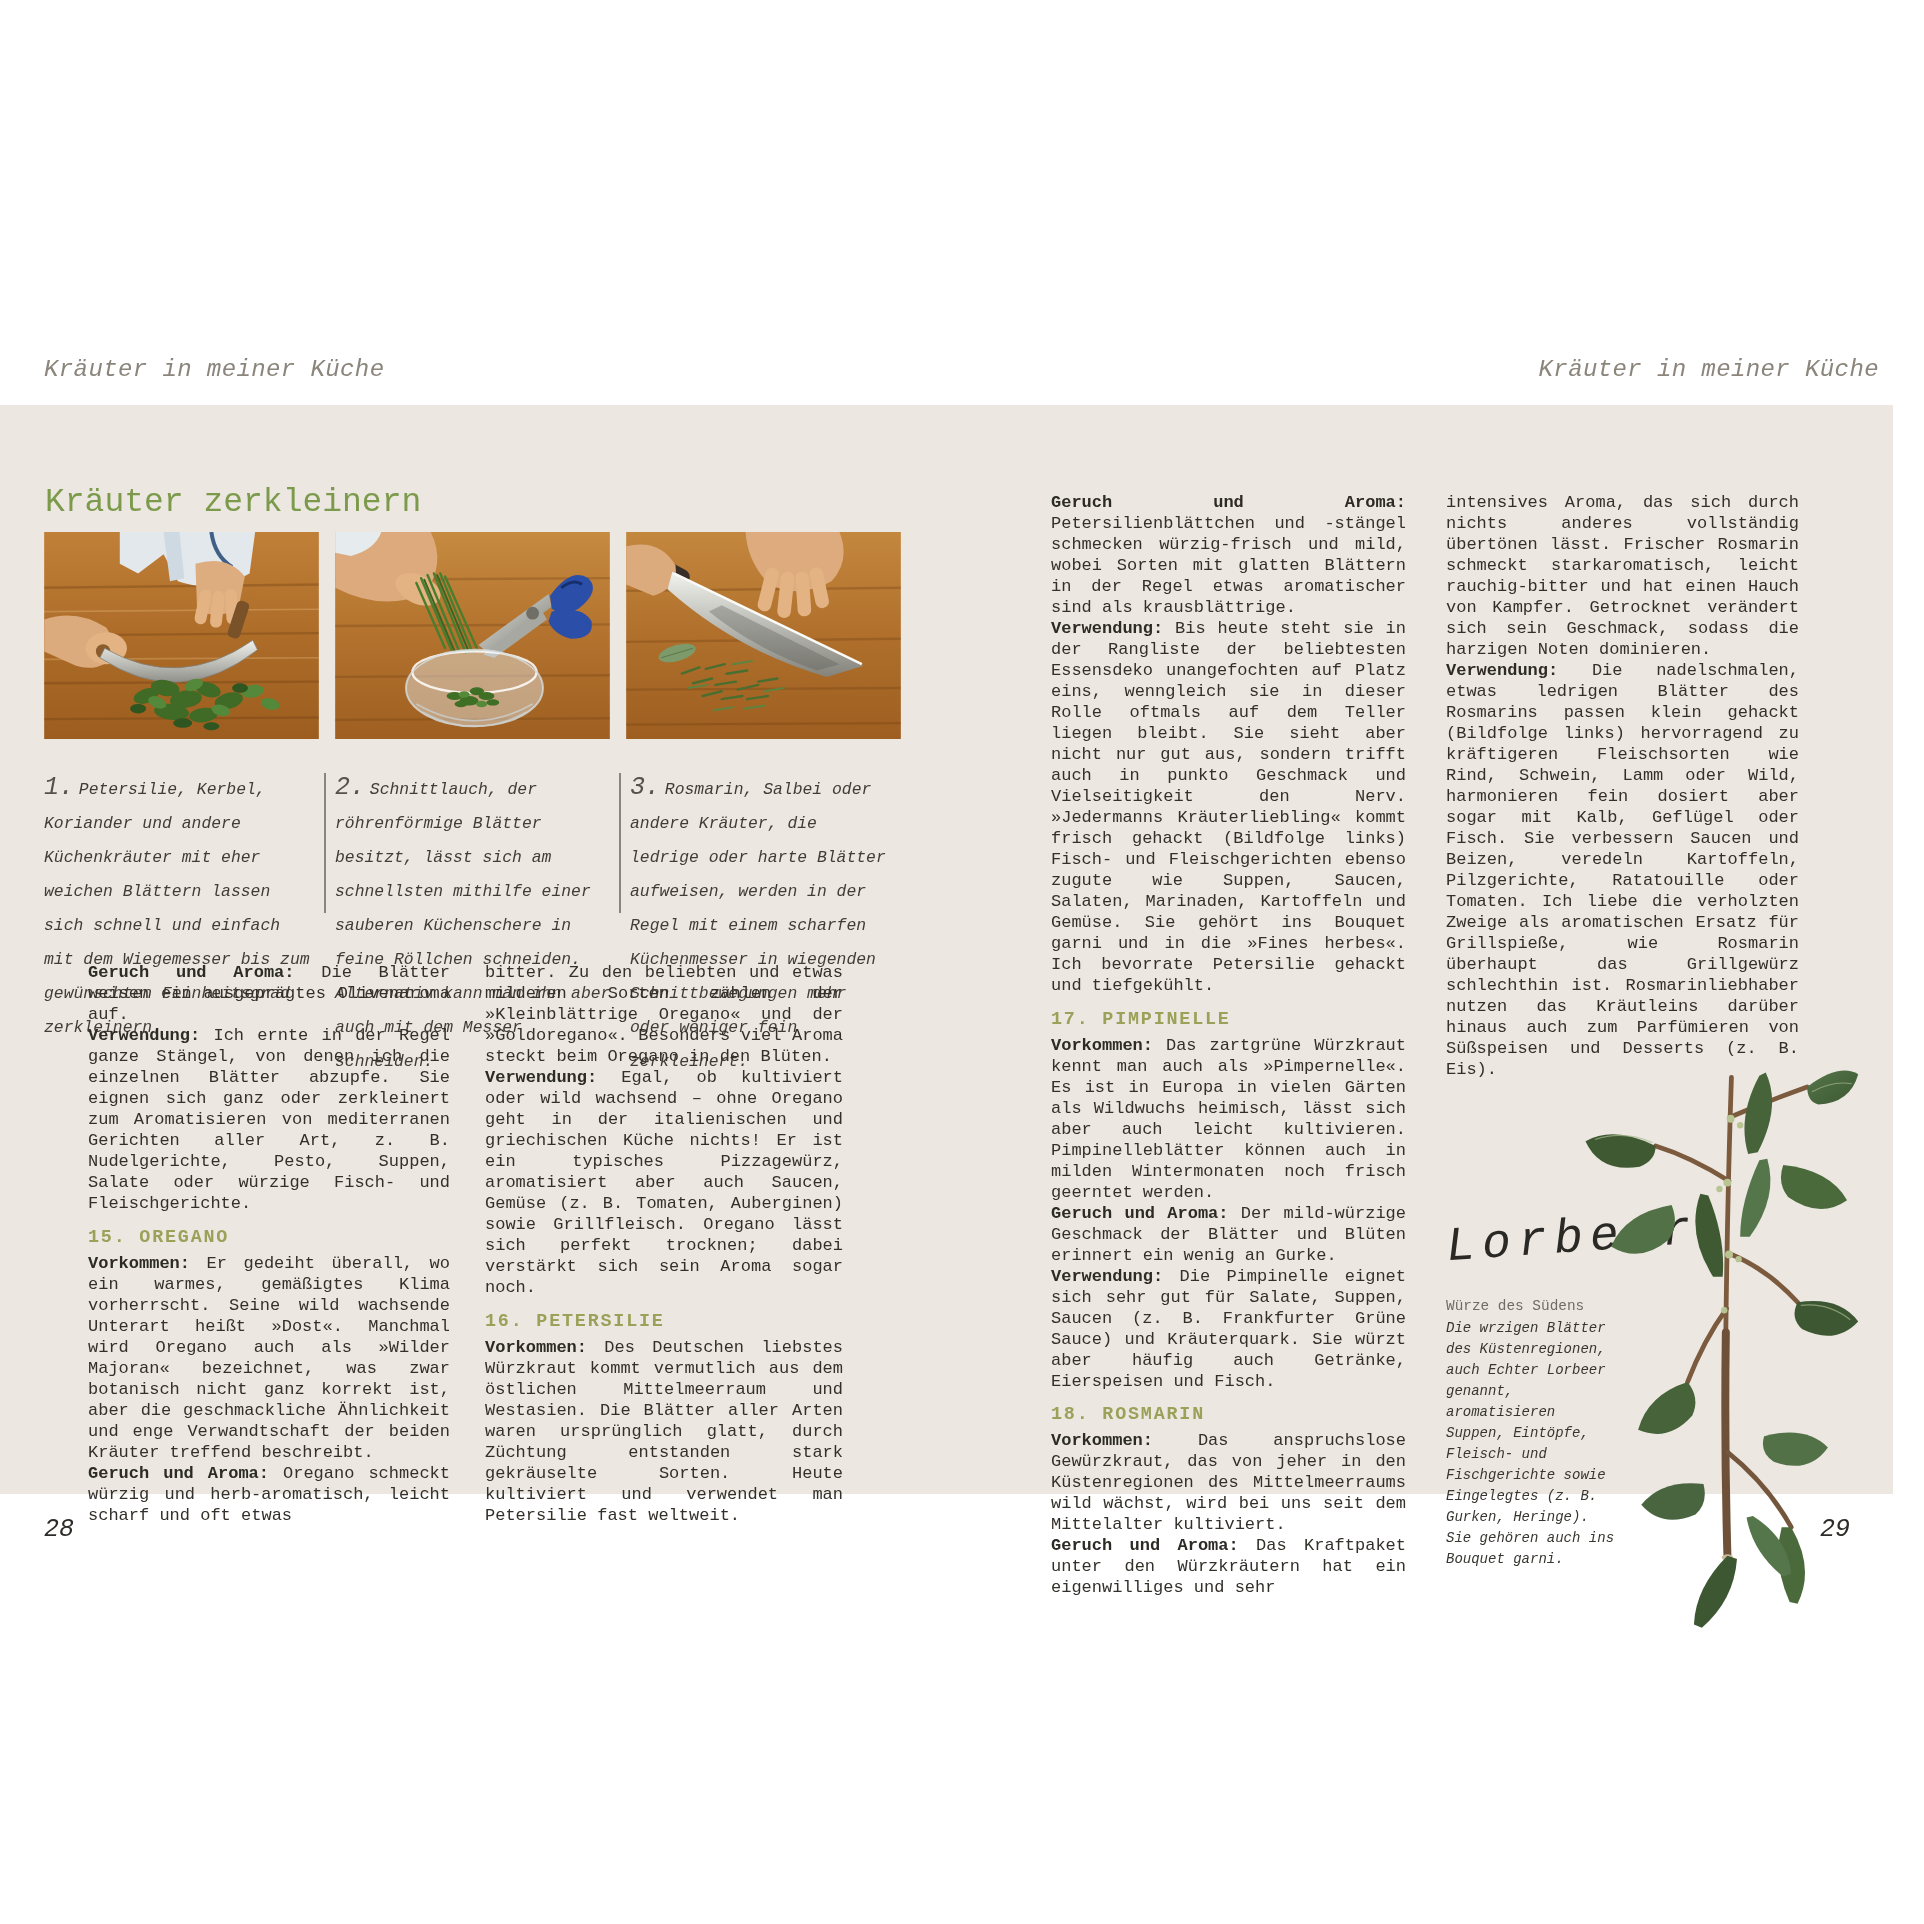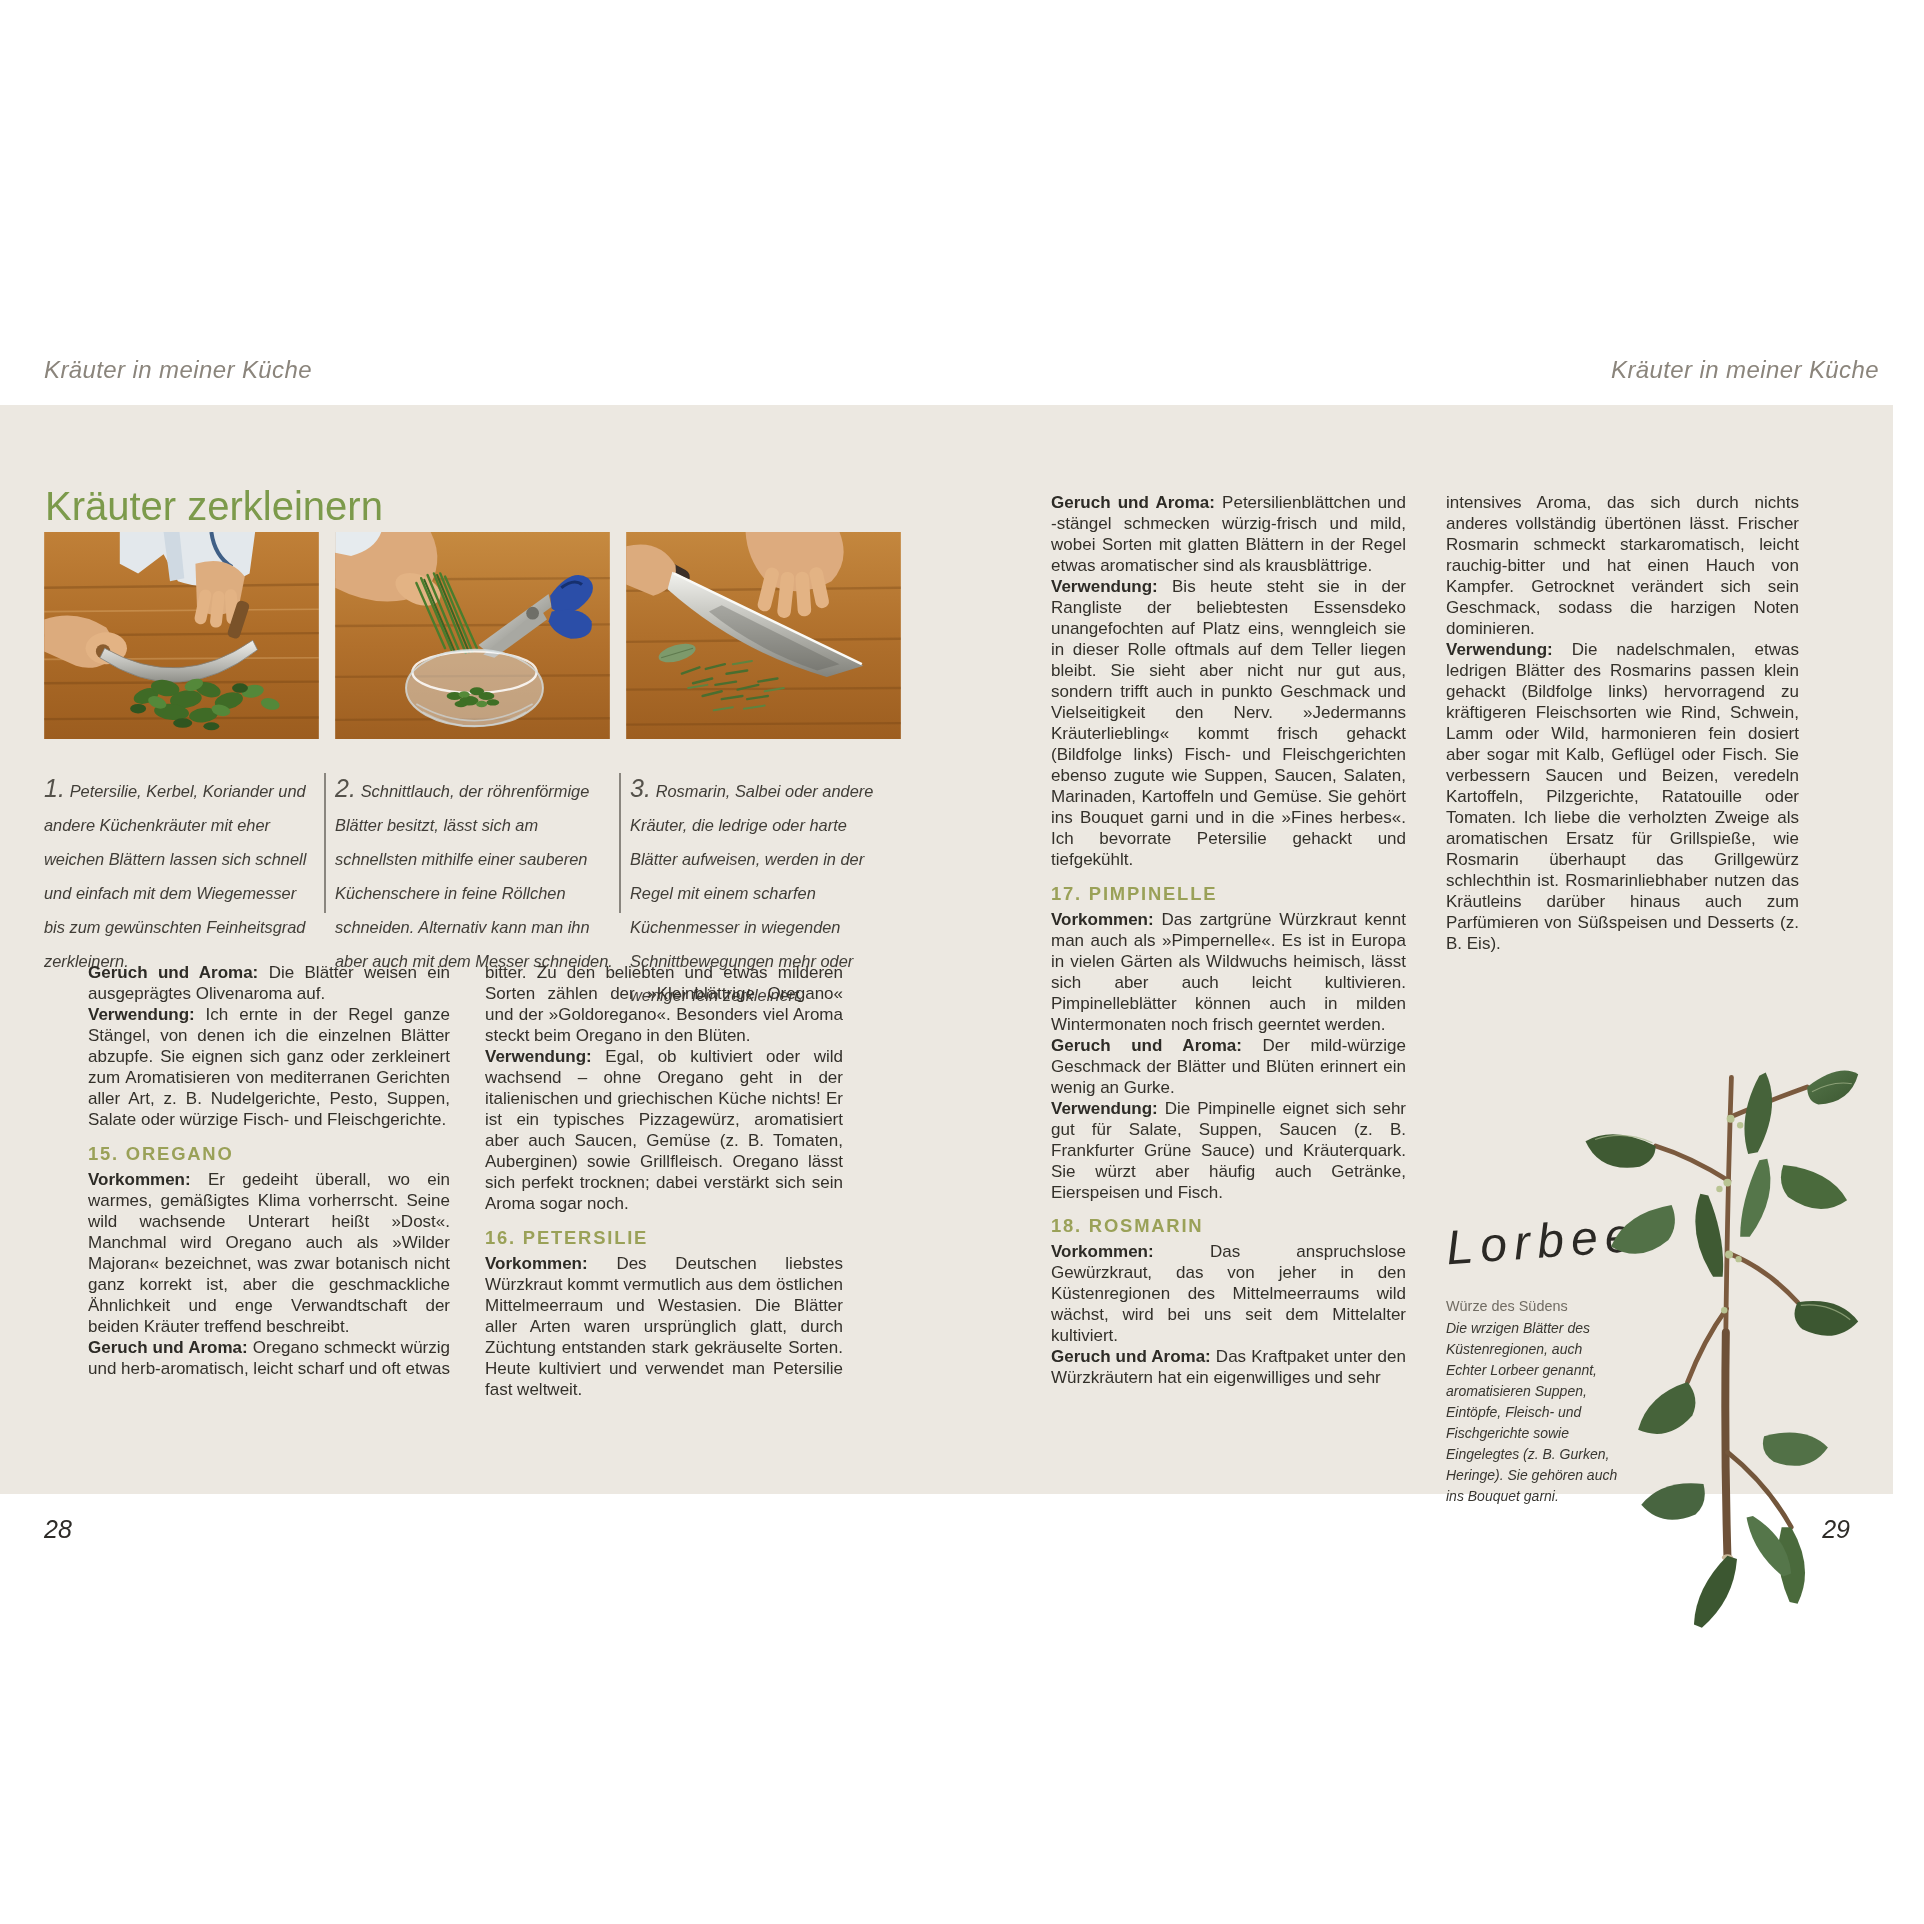--- a/index.html
+++ b/index.html
@@ -1,25 +1,25 @@
 <!DOCTYPE html>
 <html style="font-size:12.8px"><head>
 <meta charset="utf-8">
 <style>
   html,body{margin:0;padding:0;background:#ffffff;}
   .page{position:relative;width:1925px;height:1925px;background:#ffffff;overflow:hidden;
-        font-family:Liberation Sans, sans-serif;color:#33302a;}
+        font-family:Liberation Mono, monospace;color:#33302a;}
   .beige{position:absolute;left:0;top:405px;width:1893px;height:1089px;background:#ECE8E1;}
   .running-head{position:absolute;top:356px;font-style:italic;font-size:24px;color:#8b857c;letter-spacing:0.4px;}
   .rh-left{left:44px;}
   .rh-right{right:46px;text-align:right;}
   .page-num{position:absolute;top:1515px;font-style:italic;font-size:25px;color:#2e2c28;}
   .pn-left{left:44px;}
   .pn-right{right:75px;}
-  .section-title{position:absolute;left:45px;top:484px;font-size:40px;color:#7c9a4b;}
+  .section-title{position:absolute;left:45px;top:484px;font-size:33px;color:#7c9a4b;}
   .photo{position:absolute;top:532px;width:275px;height:207px;}
   .photo svg{display:block;width:100%;height:100%;}
   .p1{left:44px;} .p2{left:335px;} .p3{left:626px;}
   .caption{position:absolute;top:771px;font-style:italic;font-size:16.4px;line-height:34px;color:#403d37;}
   .c1{left:44px;width:268px;} .c2{left:335px;width:279px;} .c3{left:630px;width:263px;}
   .cap-num{font-size:25px;font-style:italic;color:#55524b;margin-right:4.8px;}
   .cap-divider{position:absolute;top:773px;width:1.6px;height:140px;background:#8a867f;}
   .d1{left:324px;} .d2{left:619px;}
   .textcol{position:absolute;text-align:justify;font-size:17px;line-height:21px;}
   .textcol p{margin:0;}

